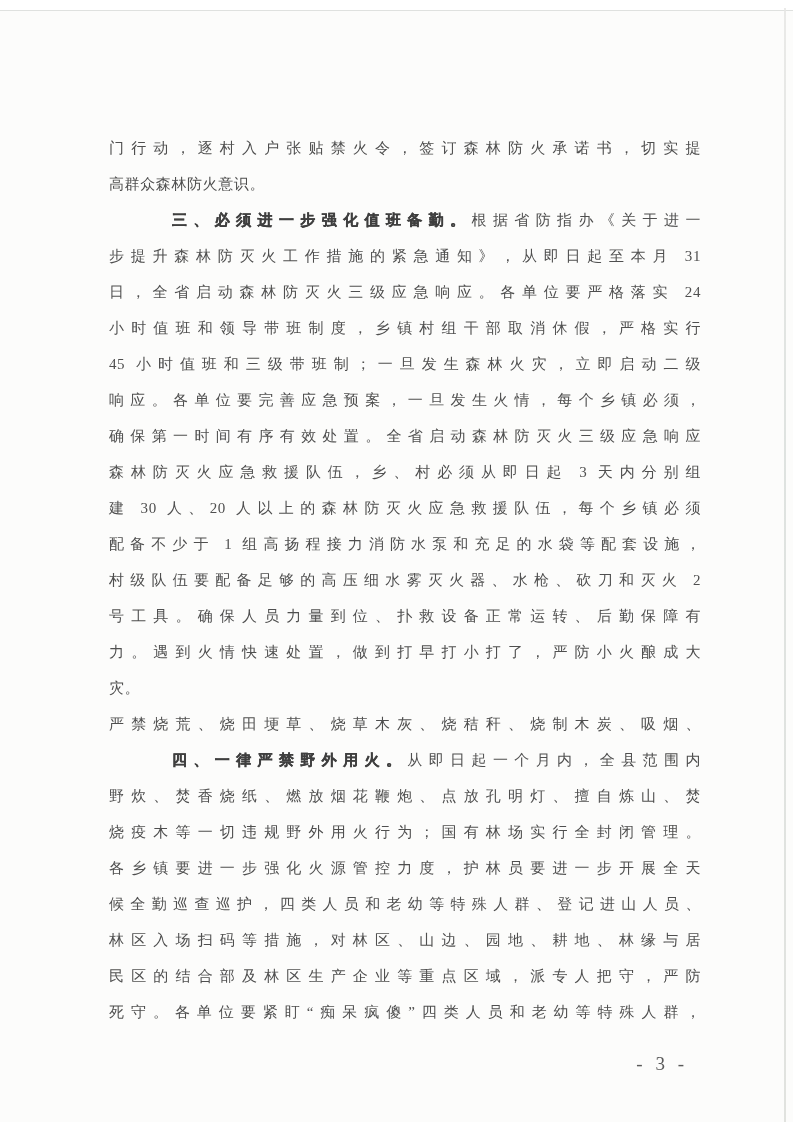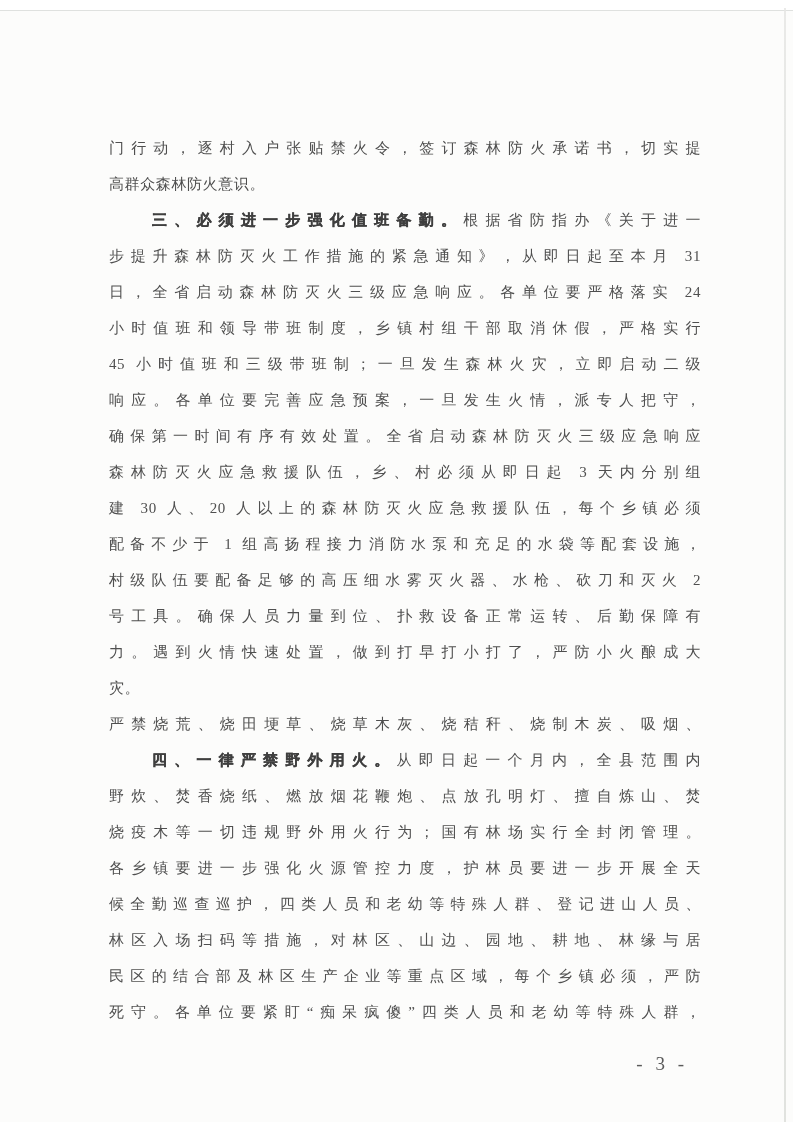--- a/index.html
+++ b/index.html
@@ -44,20 +44,21 @@
     color: var(--text);
     letter-spacing: 0.6px;
     text-align: justify;
     white-space: nowrap;
   }
   .doc-line.fill { text-align-last: justify; white-space: normal; }
   .doc-line.indent { text-indent: 43px; }
   .seg-bold {
     font-weight: 600;
     color: var(--heading_text);
+    margin-left: 20px;
     -webkit-text-stroke: 0.3px var(--heading_text);
   }
   .page-number {
     position: absolute;
     top: 1050px;
     left: 0;
     width: 688px;
     text-align: right;
     font-size: 19px;
     line-height: 28px;
@@ -72,33 +73,33 @@
 <div class="scan-right"></div>
 
 <div class="doc-body">
     <div class="doc-line fill"><span>门行动，逐村入户张贴禁火令，签订森林防火承诺书，切实提</span></div>
     <div class="doc-line"><span>高群众森林防火意识。</span></div>
     <div class="doc-line indent fill"><span class="seg-bold">三、必须进一步强化值班备勤。</span><span>根据省防指办《关于进一</span></div>
     <div class="doc-line fill"><span>步提升森林防灭火工作措施的紧急通知》，从即日起至本月 31</span></div>
     <div class="doc-line fill"><span>日，全省启动森林防灭火三级应急响应。各单位要严格落实 24</span></div>
     <div class="doc-line fill"><span>小时值班和领导带班制度，乡镇村组干部取消休假，严格实行</span></div>
     <div class="doc-line fill"><span>45 小时值班和三级带班制；一旦发生森林火灾，立即启动二级</span></div>
-    <div class="doc-line fill"><span>响应。各单位要完善应急预案，一旦发生火情，派专人把守，</span></div>
+    <div class="doc-line fill"><span>响应。各单位要完善应急预案，一旦发生火情，每个乡镇必须，</span></div>
     <div class="doc-line fill"><span>确保第一时间有序有效处置。全省启动森林防灭火三级应急响应</span></div>
     <div class="doc-line fill"><span>森林防灭火应急救援队伍，乡、村必须从即日起 3 天内分别组</span></div>
     <div class="doc-line fill"><span>建 30 人、20 人以上的森林防灭火应急救援队伍，每个乡镇必须</span></div>
     <div class="doc-line fill"><span>配备不少于 1 组高扬程接力消防水泵和充足的水袋等配套设施，</span></div>
     <div class="doc-line fill"><span>村级队伍要配备足够的高压细水雾灭火器、水枪、砍刀和灭火 2</span></div>
     <div class="doc-line fill"><span>号工具。确保人员力量到位、扑救设备正常运转、后勤保障有</span></div>
     <div class="doc-line fill"><span>力。遇到火情快速处置，做到打早打小打了，严防小火酿成大</span></div>
     <div class="doc-line"><span>灾。</span></div>
     <div class="doc-line fill"><span>严禁烧荒、烧田埂草、烧草木灰、烧秸秆、烧制木炭、吸烟、</span></div>
     <div class="doc-line indent fill"><span class="seg-bold">四、一律严禁野外用火。</span><span>从即日起一个月内，全县范围内</span></div>
     <div class="doc-line fill"><span>野炊、焚香烧纸、燃放烟花鞭炮、点放孔明灯、擅自炼山、焚</span></div>
     <div class="doc-line fill"><span>烧疫木等一切违规野外用火行为；国有林场实行全封闭管理。</span></div>
     <div class="doc-line fill"><span>各乡镇要进一步强化火源管控力度，护林员要进一步开展全天</span></div>
     <div class="doc-line fill"><span>候全勤巡查巡护，四类人员和老幼等特殊人群、登记进山人员、</span></div>
     <div class="doc-line fill"><span>林区入场扫码等措施，对林区、山边、园地、耕地、林缘与居</span></div>
-    <div class="doc-line fill"><span>民区的结合部及林区生产企业等重点区域，每个乡镇必须，严防</span></div>
+    <div class="doc-line fill"><span>民区的结合部及林区生产企业等重点区域，派专人把守，严防</span></div>
     <div class="doc-line fill"><span>死守。各单位要紧盯“痴呆疯傻”四类人员和老幼等特殊人群，</span></div>
   </div>
 
 <div class="page-number">- 3 -</div>
 
 </body></html>

